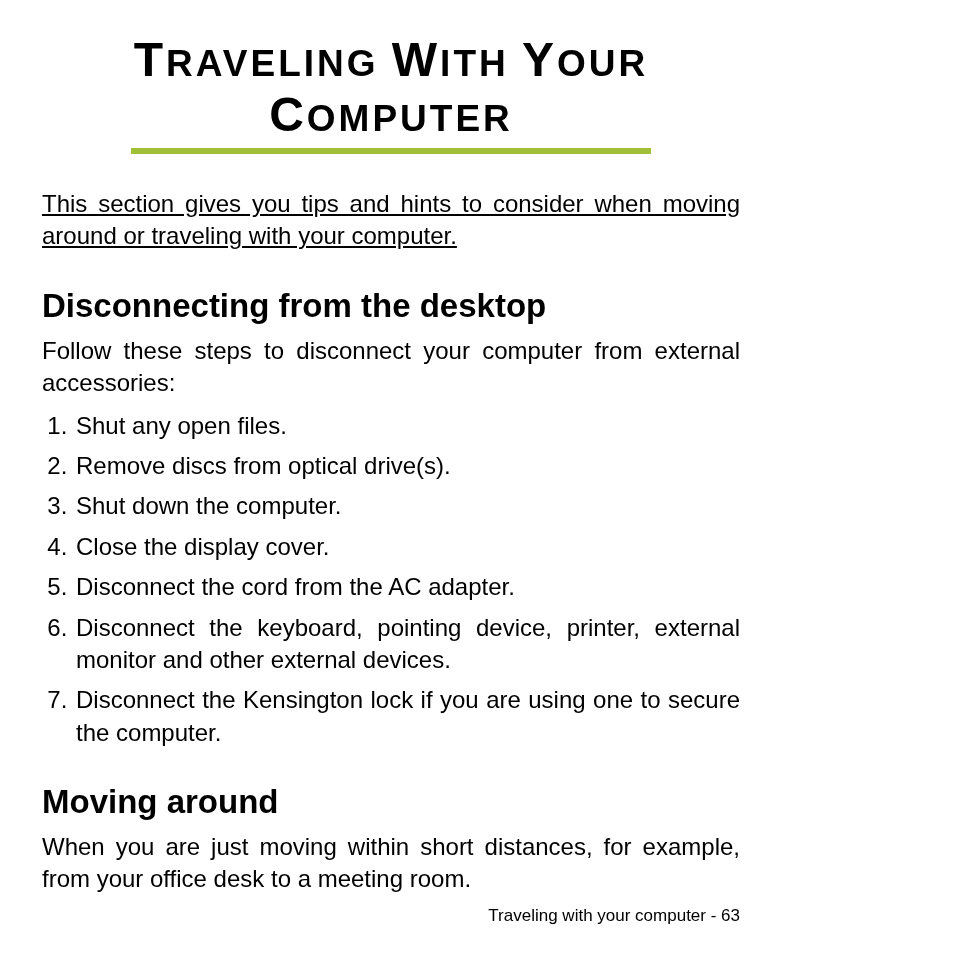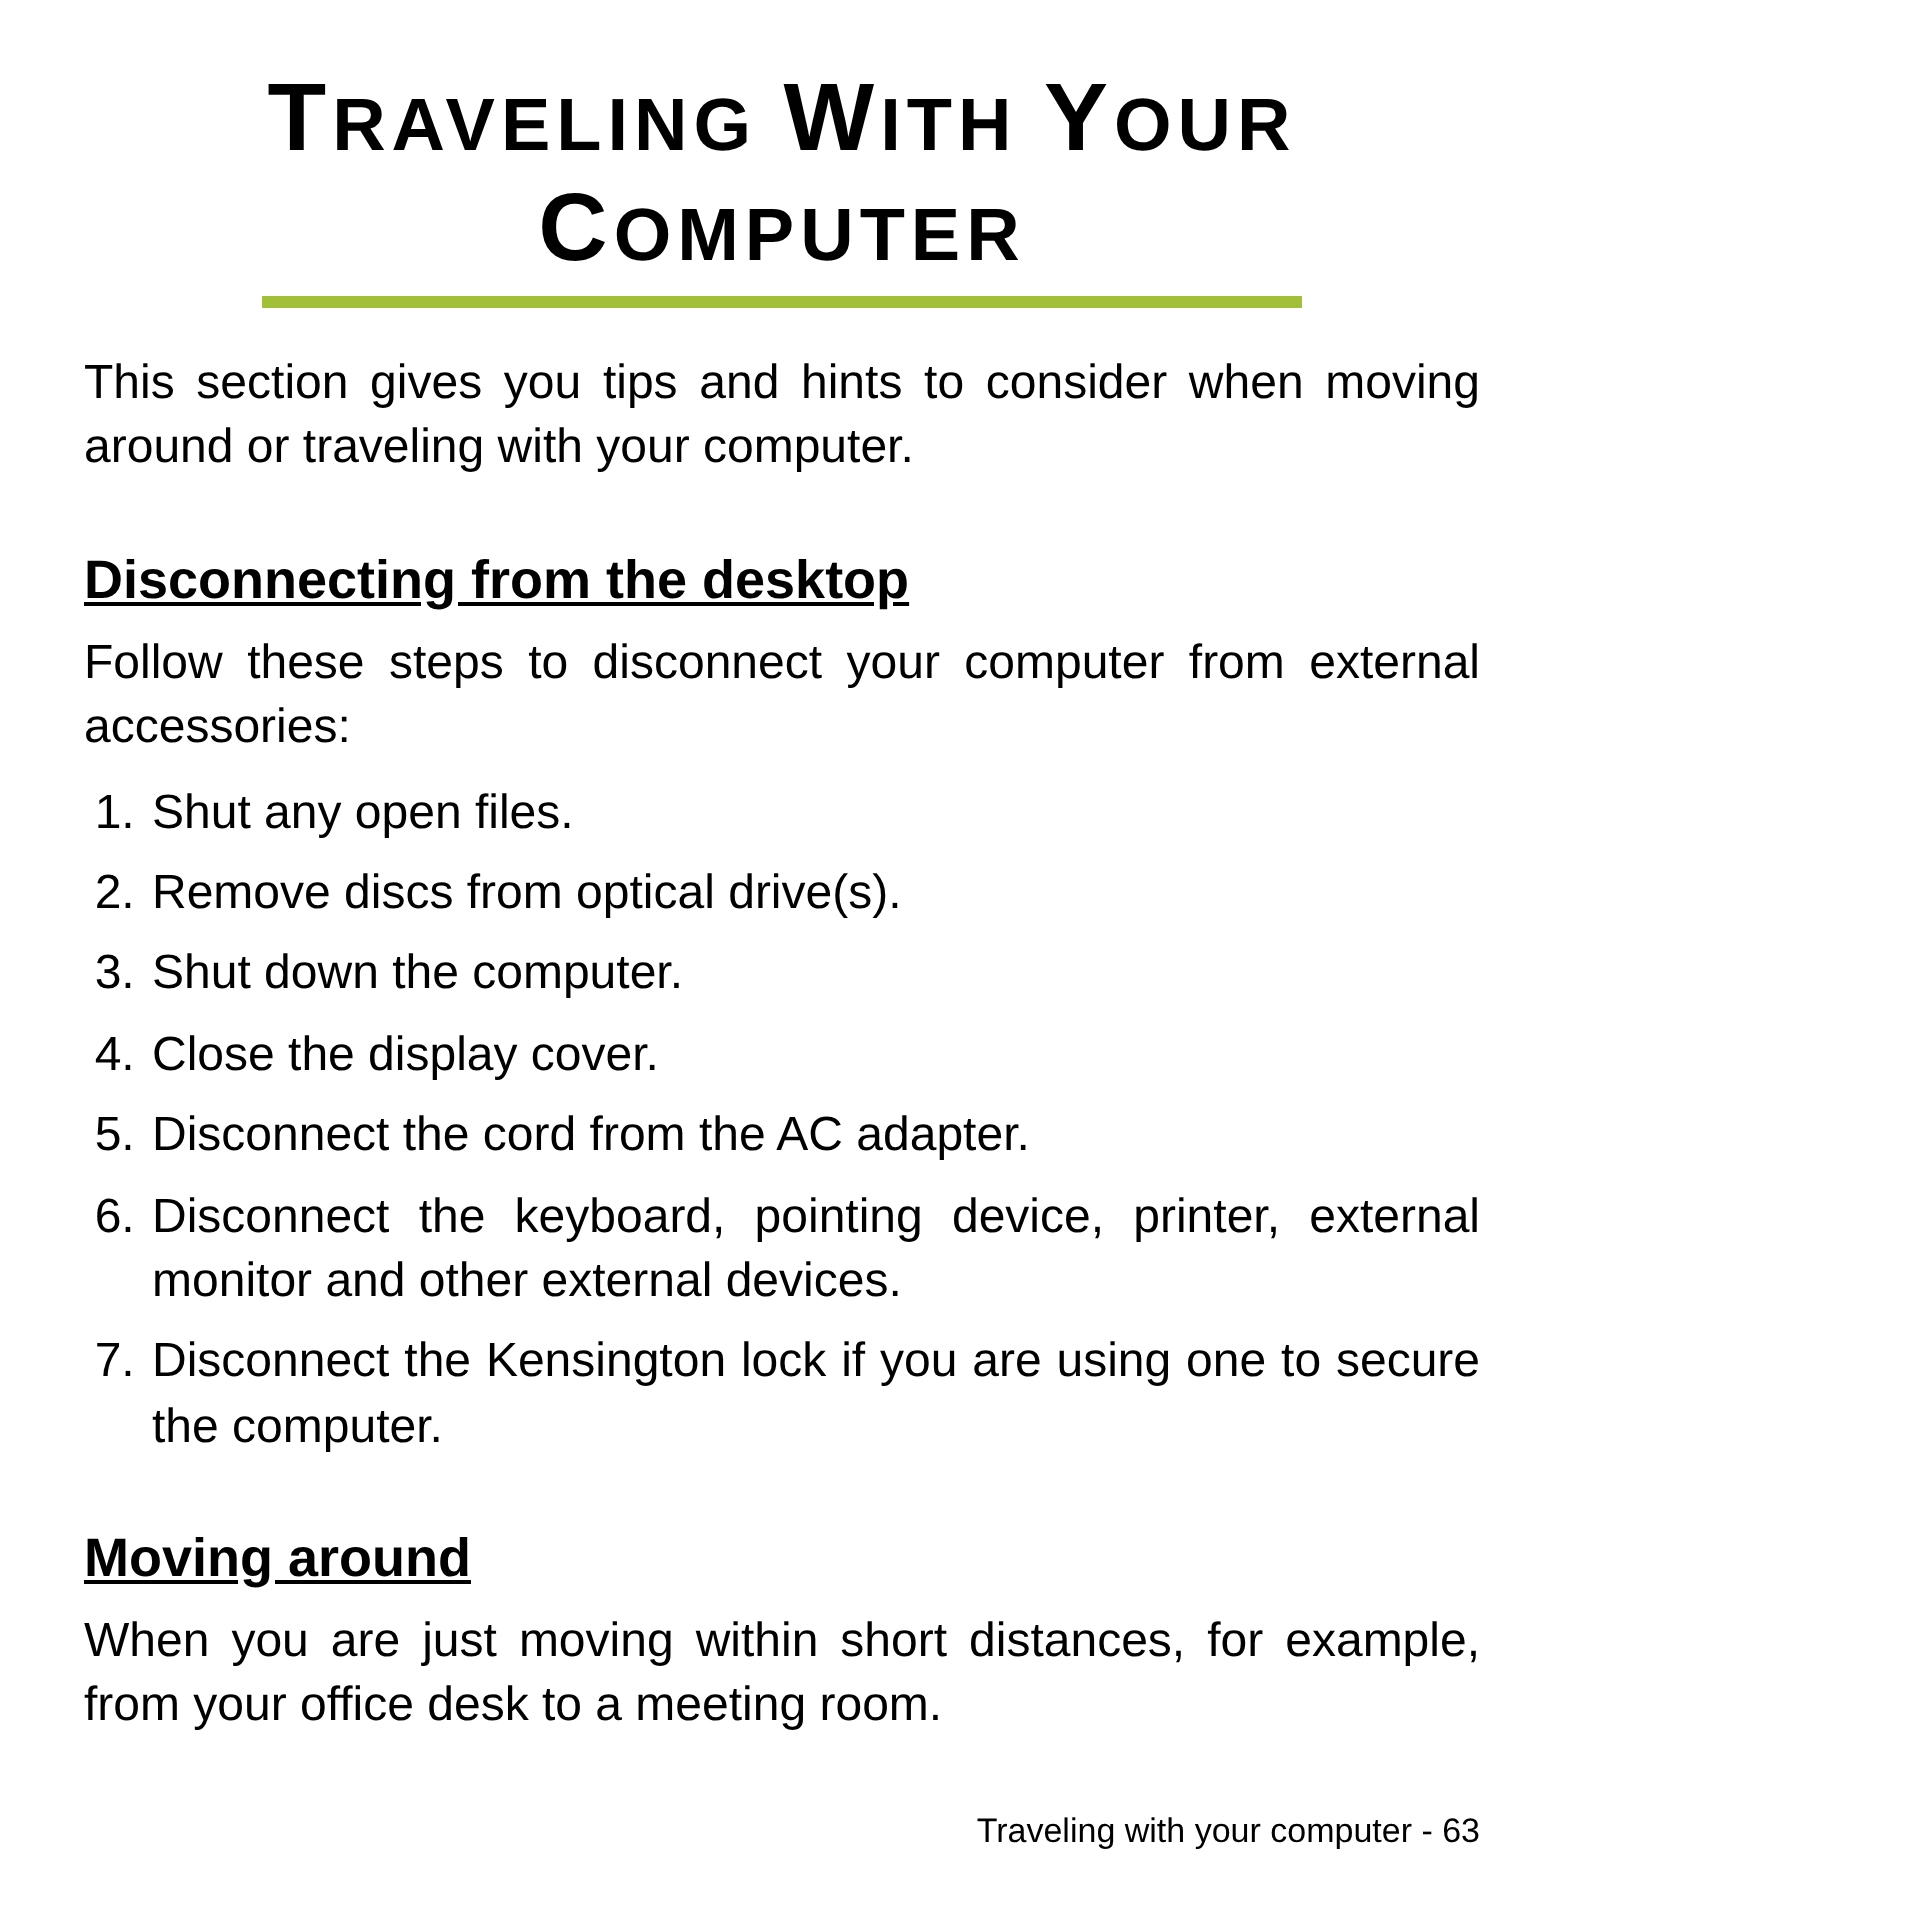--- a/index.html
+++ b/index.html
@@ -32,29 +32,29 @@
   .title .cap {
     font-size: 48px;
   }
   .underline {
     width: 520px;
     height: 6px;
     background: #a2c037;
     margin: 6px auto 0 auto;
   }
   .intro {
-    margin-top: 22px;
+    margin-top: 34px;
     font-size: 24px;
     line-height: 1.35;
     text-align: justify;
+    text-decoration: underline;
   }
   h2.section {
-    font-size: 27px;
+    font-size: 33px;
     font-weight: bold;
-    text-decoration: underline;
     margin: 34px 0 10px 0;
     font-family: Arial, Helvetica, sans-serif;
   }
   .body-text {
     font-size: 24px;
     line-height: 1.35;
     text-align: justify;
     margin: 8px 0 10px 0;
   }
   ol.steps {

